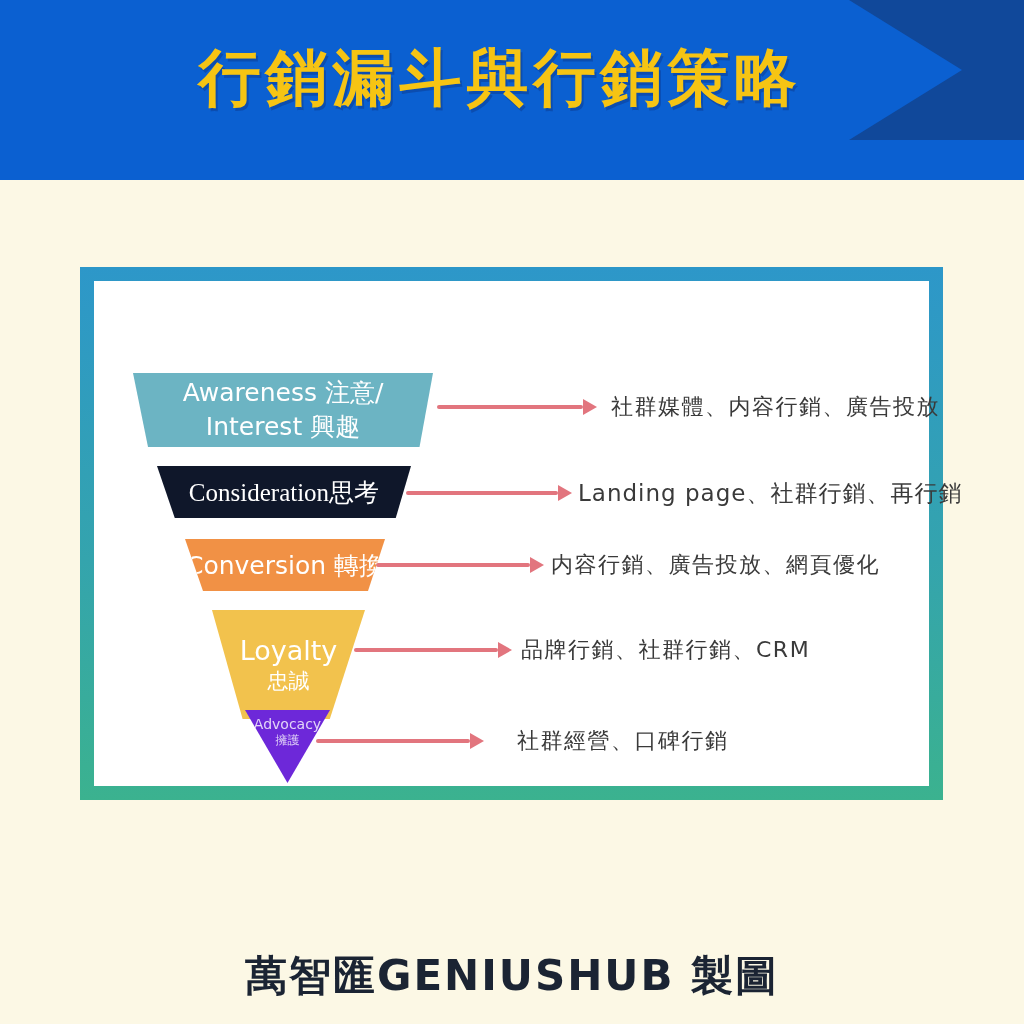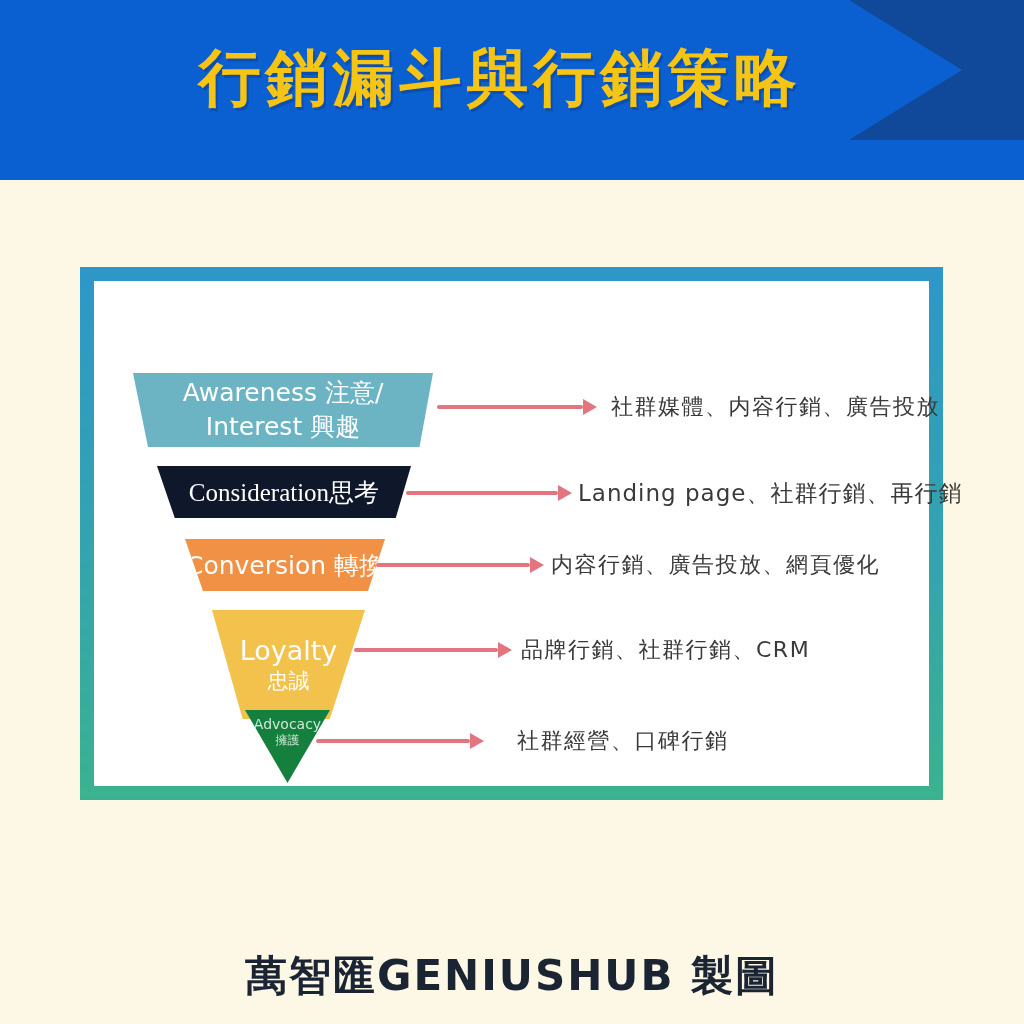--- a/index.html
+++ b/index.html
@@ -108,21 +108,21 @@
   <div class="stage stage-conversion" style="background-color: rgb(241, 145, 69); text-align: center;">
     <div class="line1">Conversion 轉換</div>
     <div class="line2"></div>
   </div>
 
   <div class="stage stage-loyalty" style="background-color: rgb(242, 194, 77);">
     <div class="line1">Loyalty</div>
     <div class="line2">忠誠</div>
   </div>
 
-  <div class="stage stage-advocacy" style="background-color: #15803d;">
+  <div class="stage stage-advocacy" style="background-color: #6d28d9;">
     <div class="line1">Advocacy</div>
     <div class="line2">擁護</div>
   </div>
 
   <div class="arrow arrow-1">
     <div class="arrow-line" style="background-color: rgb(226, 117, 126);"></div>
     <div class="arrow-head"></div>
   </div>
   <div class="arrow arrow-2">
     <div class="arrow-line" style="background-color: rgb(226, 117, 126);"></div>

